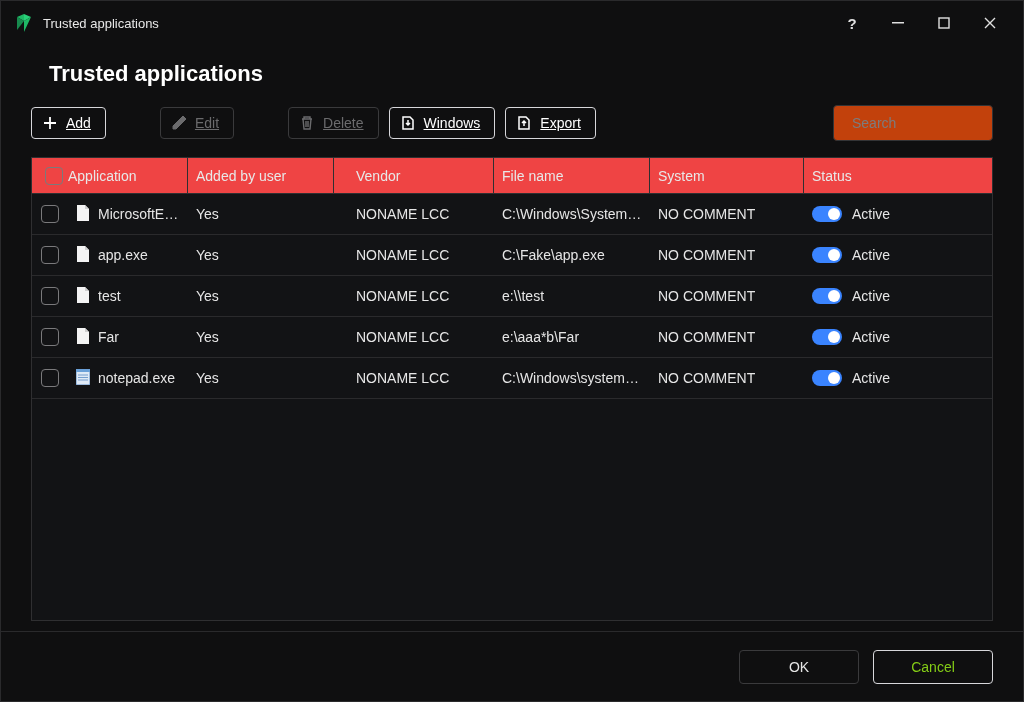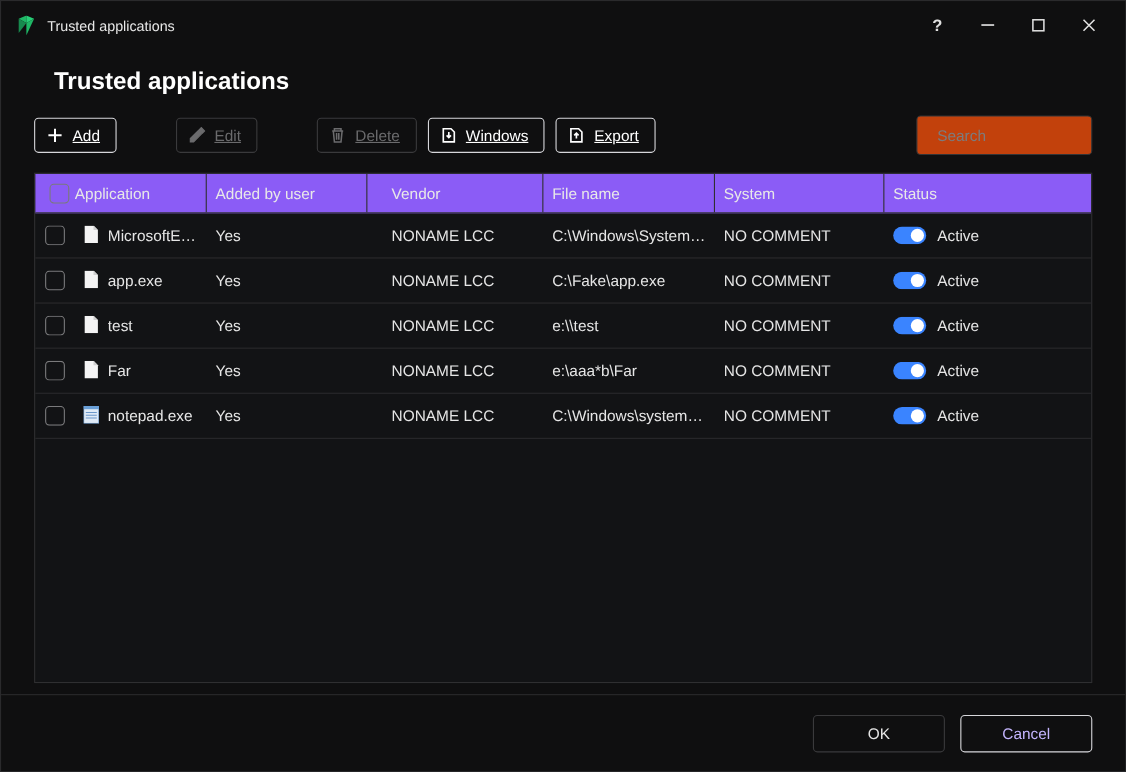--- a/index.html
+++ b/index.html
@@ -105,21 +105,21 @@
     border: 1px solid #2f2f31;
     flex: 1;
     background: #121315;
     display: flex;
     flex-direction: column;
     overflow: hidden;
   }
   .thead-row {
     display: flex;
     height: 36px;
-    background: #8b5cf6;
+    background: #ef4444;
     border-bottom: 1px solid #2f2f31;
     align-items: flex-start;
   }
   .th, .td {
     padding: 0 8px;
     display: flex;
     align-items: center;
     overflow: hidden;
   }
   .th {
@@ -192,21 +192,21 @@
     justify-content: flex-end;
     padding: 0 30px;
     gap: 14px;
   }
   .footer-btn {
     width: 120px;
     height: 34px;
     border-radius: 4px;
     border: 1.5px solid #d7d7db;
     background: transparent;
-    color: #c4b5fd;
+    color: #84cc16;
     font-size: 14px;
     cursor: pointer;
   }
   .footer-btn.disabled {
     border-color: #3a3a3c;
     color: #e5e5e5;
     cursor: default;
   }
 </style>
 </head>

